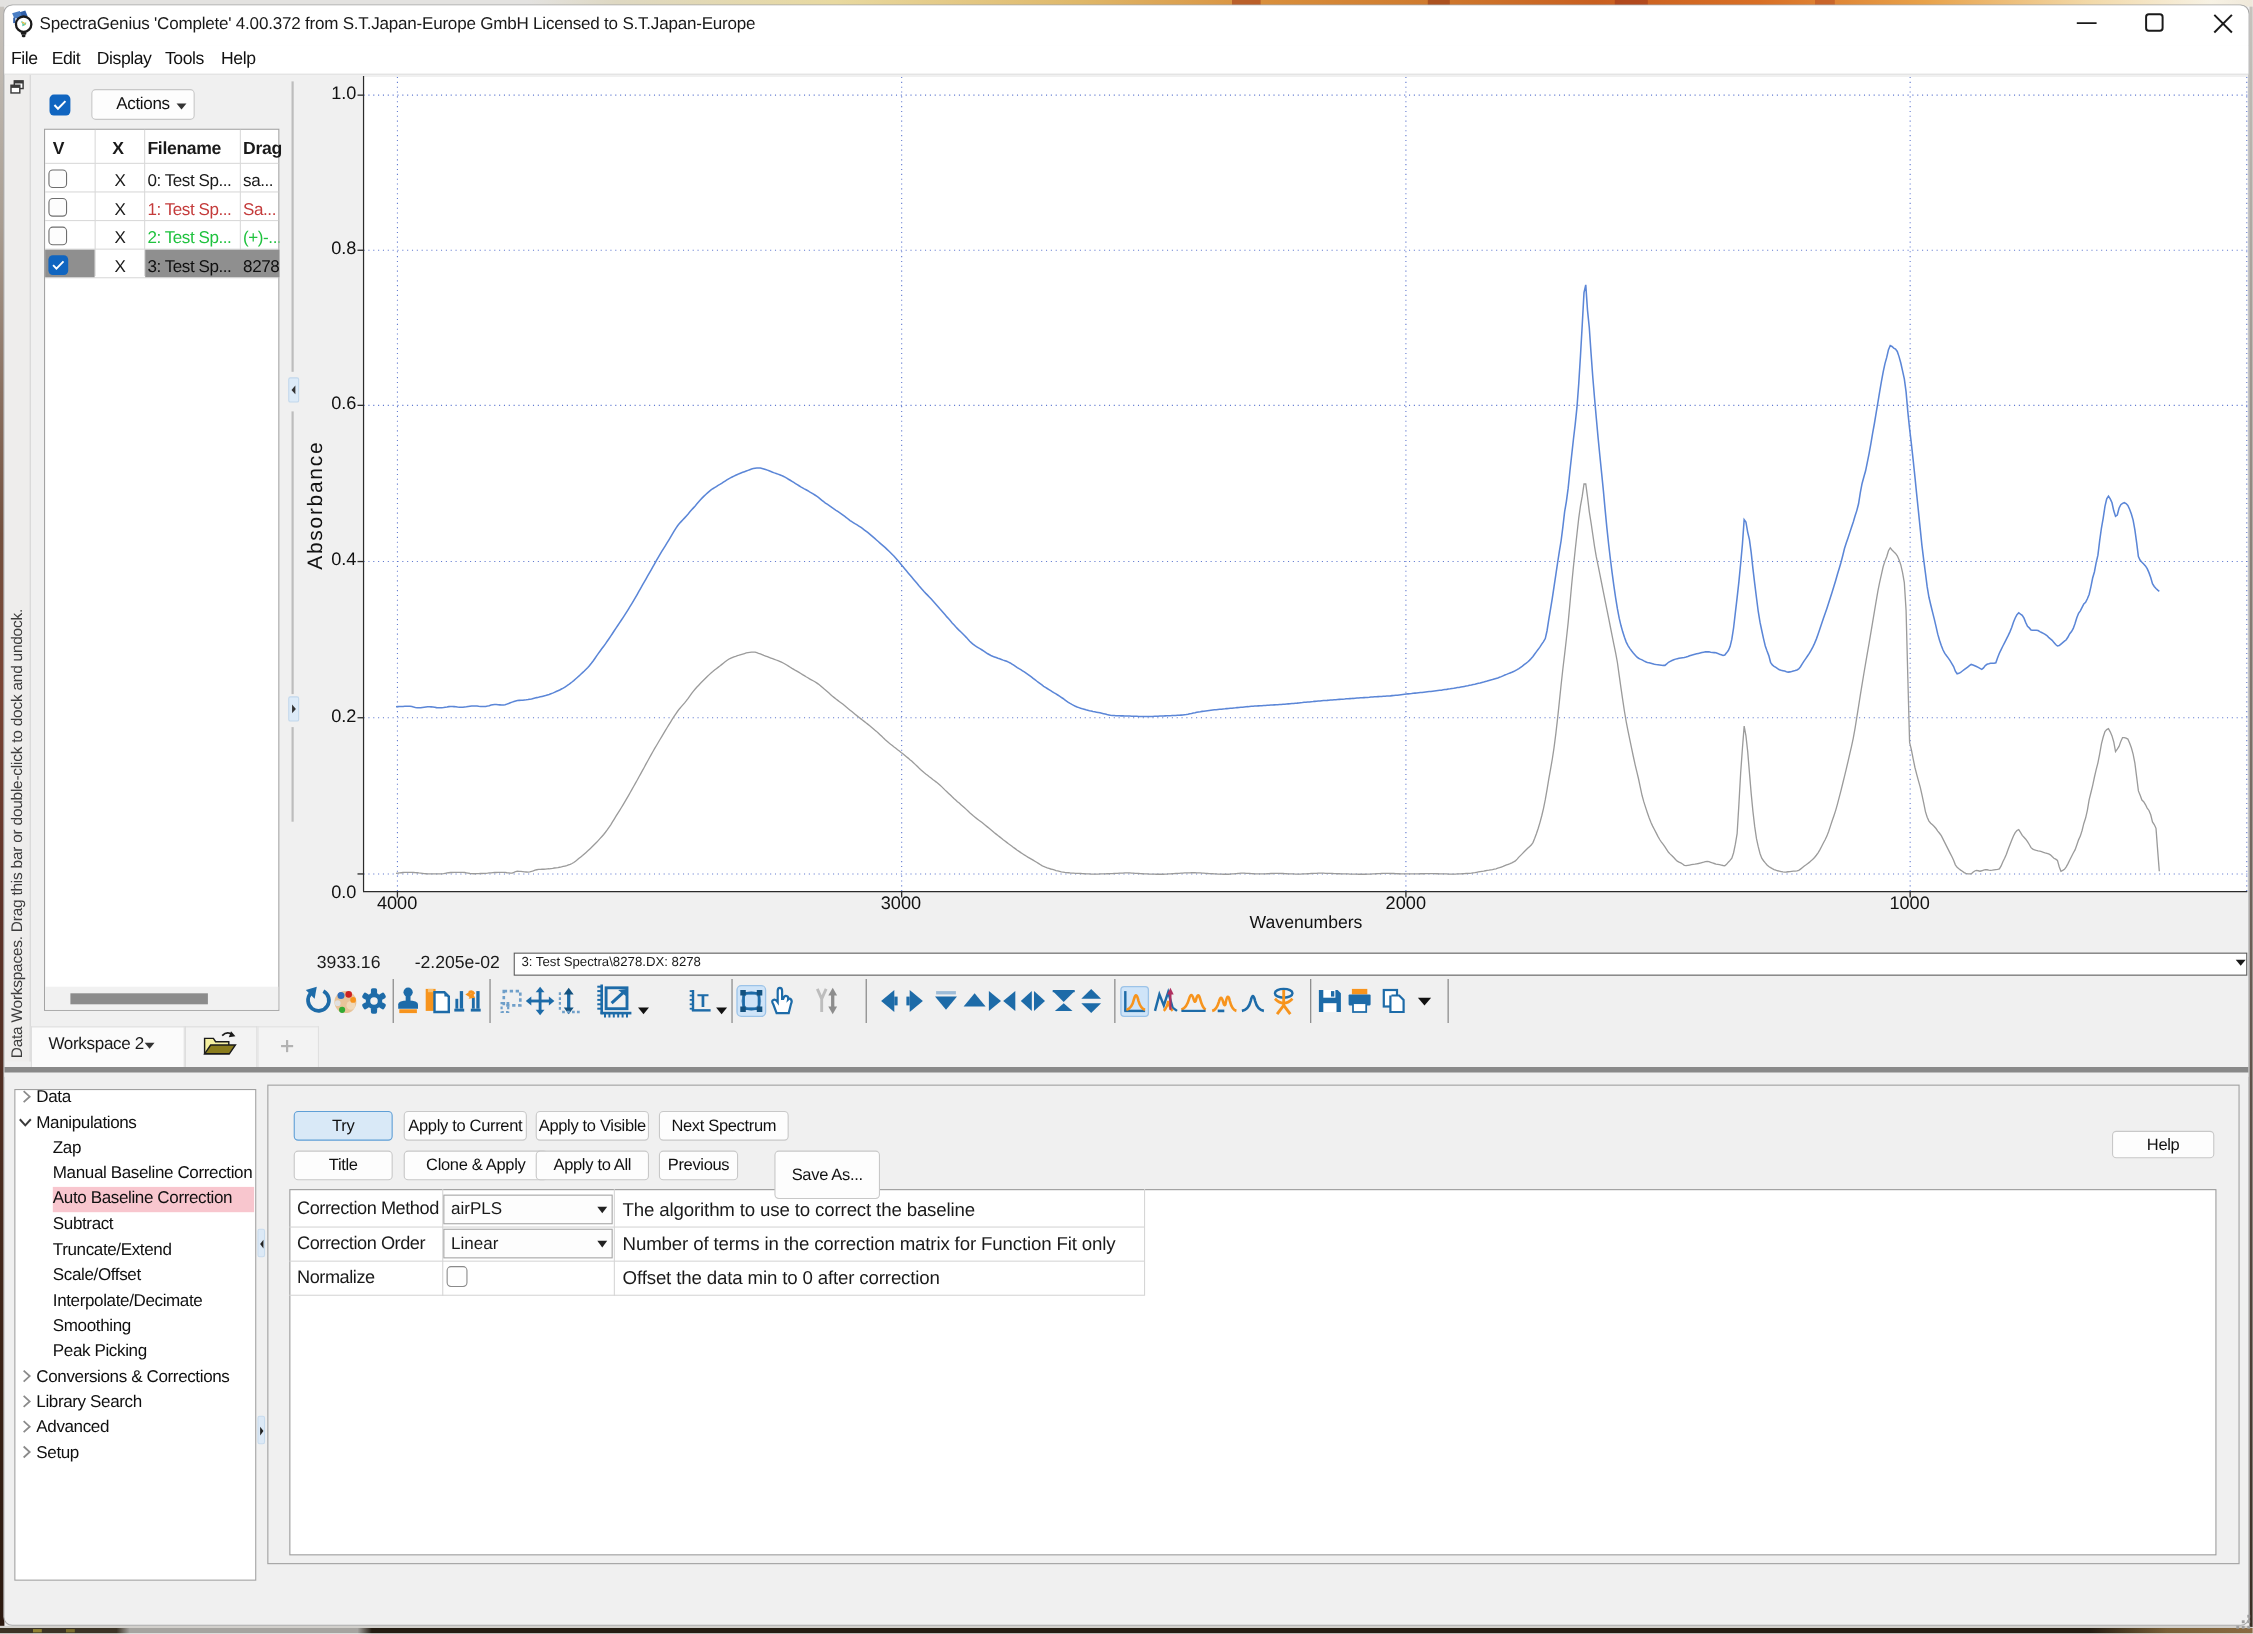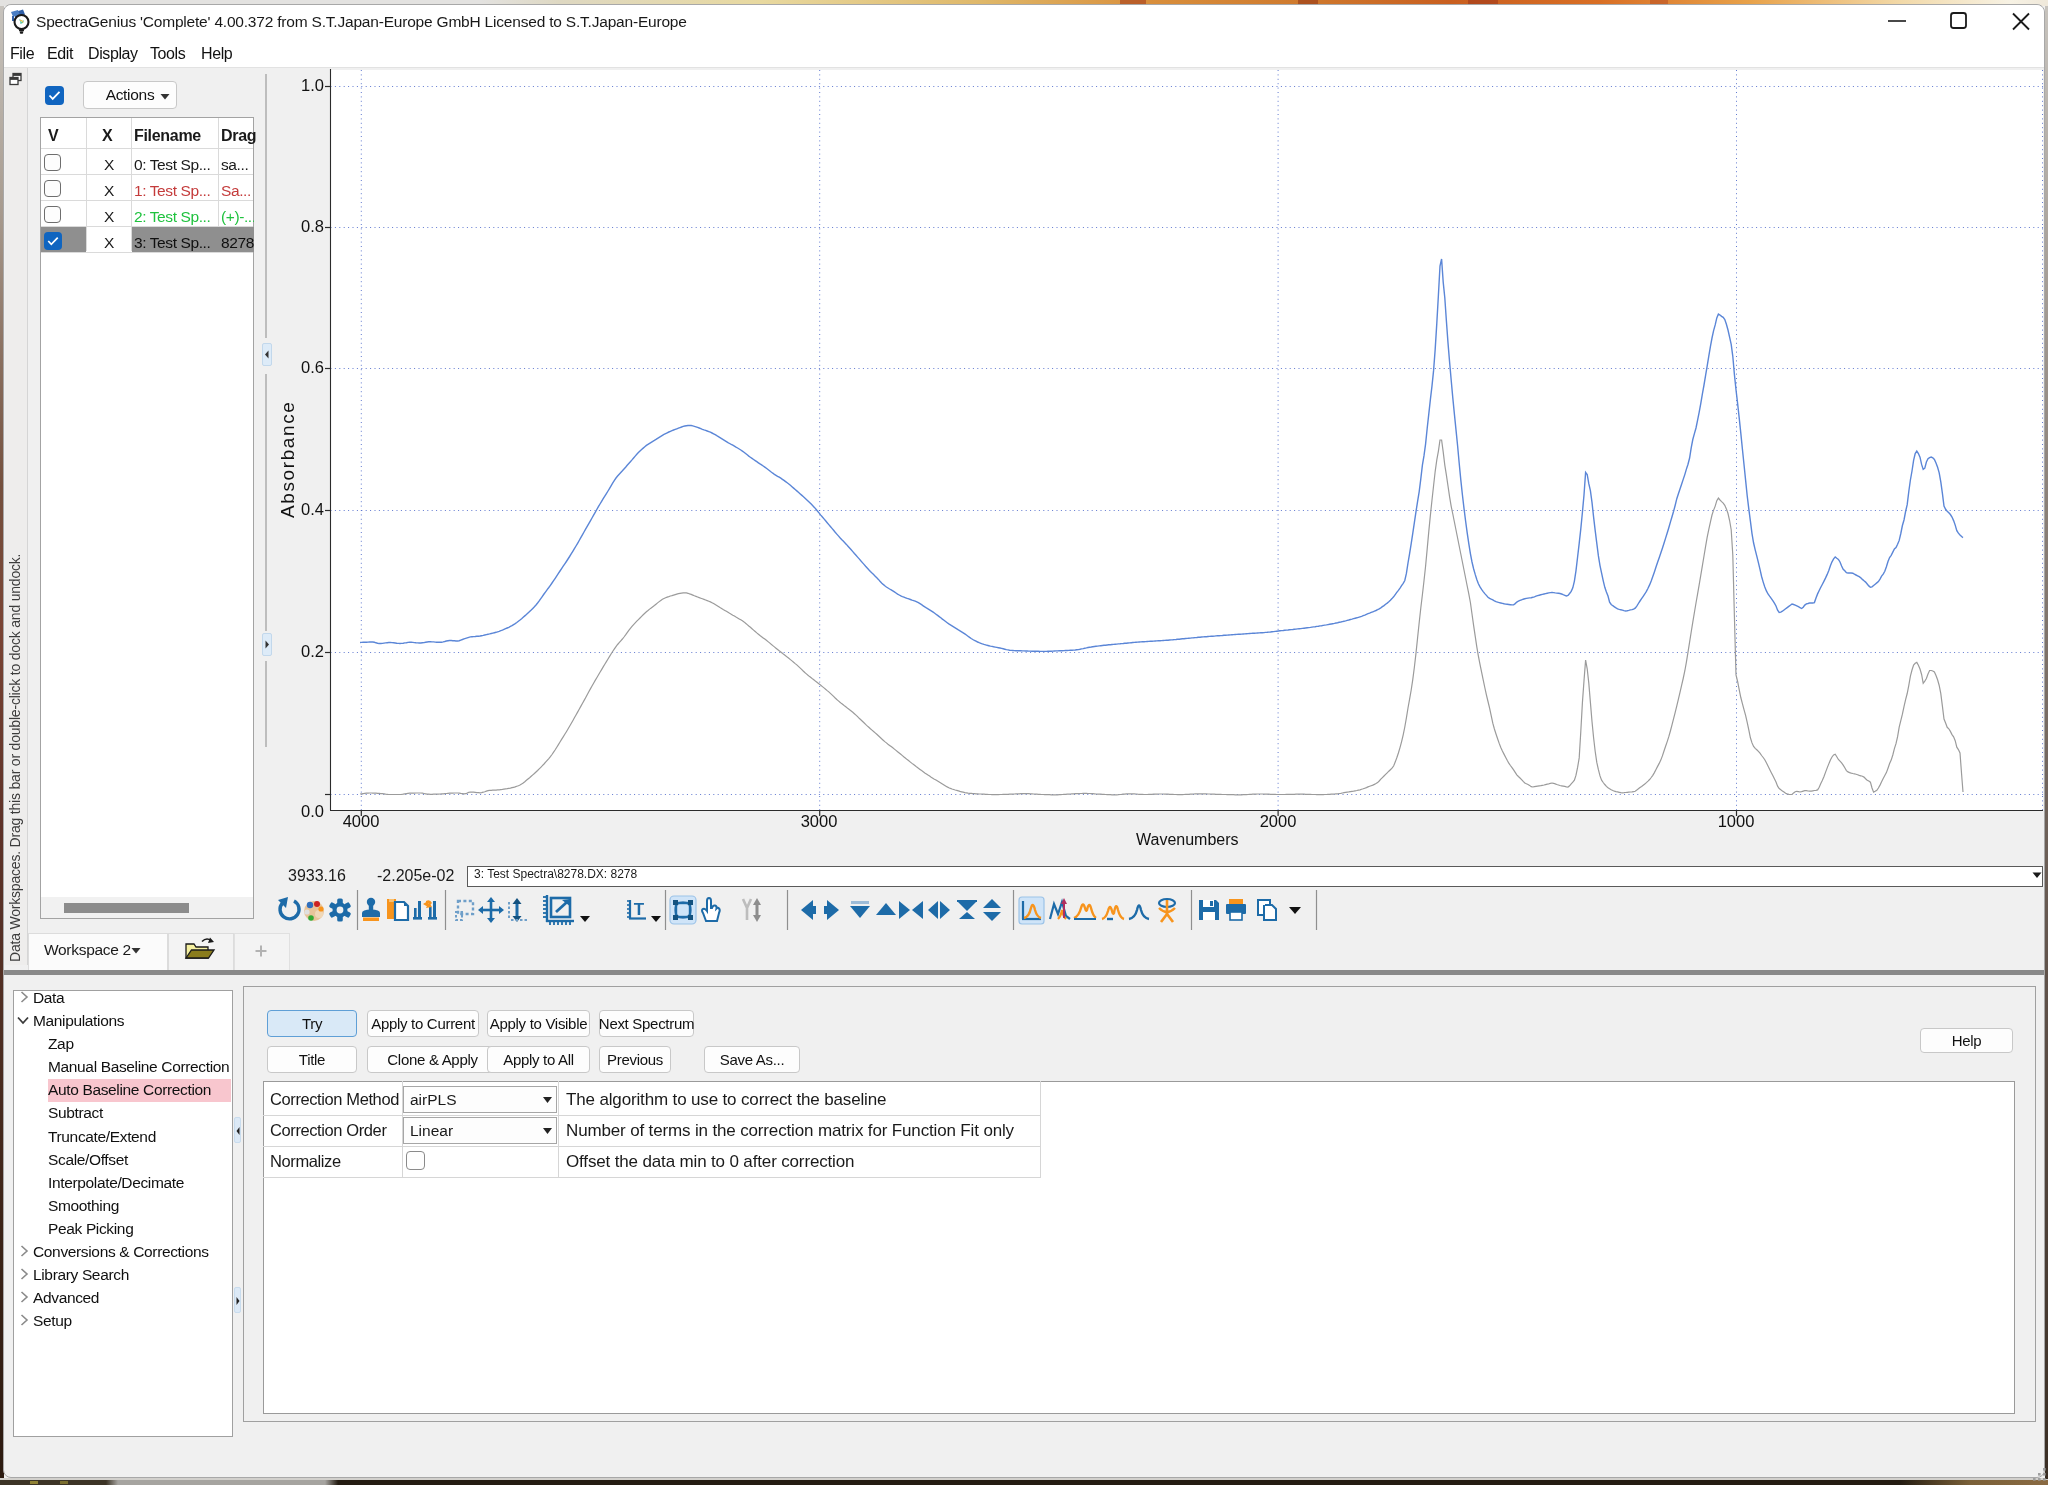--- a/index.html
+++ b/index.html
@@ -423,26 +423,26 @@
   </svg>
 <div class="abs" style="left:233.5px;top:1287px;width:7px;height:26px;background:#dce9f6;border:1px solid #c8dcee;border-radius:2px;"></div>
 <svg class="abs" style="left:233px;top:1288px;" width="10" height="26" viewBox="0 0 10 26">
     <polygon points="3.5,9 6.5,13 3.5,17" fill="#222"></polygon>
   </svg>
 <div class="abs" style="left:243px;top:986px;width:1793px;height:436px;background:#f0f0f0;border:1px solid #a0a0a0;"></div>
 <div class="abs" style="left:263px;top:1081px;width:1752px;height:333px;background:#fff;border:1px solid #9a9a9a;"></div>
 <div class="btn" style="left:267px;top:1010px;width:90px;height:27px;background:#d9e9f7;border:1.5px solid #5f9fd6;border-radius:4px;">Try</div>
 <div class="btn" style="left:367px;top:1010px;width:112px;height:27px;">Apply to Current</div>
 <div class="btn" style="left:487px;top:1010px;width:103px;height:27px;">Apply to Visible</div>
-<div class="btn" style="left:599px;top:1010px;width:95px;height:27px;">Next Spectrum</div>
+<div class="btn" style="left:599px;top:1010px;width:118px;height:27px;">Next Spectrum</div>
 <div class="btn" style="left:267px;top:1046px;width:90px;height:27px;">Title</div>
 <div class="btn" style="left:367px;top:1046px;width:131px;height:27px;">Clone &amp; Apply</div>
 <div class="btn" style="left:487px;top:1046px;width:103px;height:27px;">Apply to All</div>
 <div class="btn" style="left:599px;top:1046px;width:72px;height:27px;">Previous</div>
-<div class="btn" style="left:704px;top:1046px;width:96px;height:27px;">Save As...</div>
+<div class="btn" style="left:704px;top:1046px;width:96px;height:44px;">Save As...</div>
 <div class="btn" style="left:1920px;top:1028px;width:93px;height:25px;">Help</div>
 <div class="abs" style="left:1040px;top:1081px;width:1px;height:97px;background:#d6d6d6;"></div>
 <div class="abs" style="left:263px;top:1115px;width:777px;height:1px;background:#d6d6d6;"></div>
 <div class="abs" style="left:263px;top:1146px;width:777px;height:1px;background:#d6d6d6;"></div>
 <div class="abs" style="left:263px;top:1177px;width:777px;height:1px;background:#d6d6d6;"></div>
 <div class="abs" style="left:402px;top:1081px;width:1px;height:97px;background:#d6d6d6;"></div>
 <div class="abs" style="left:558px;top:1081px;width:1px;height:97px;background:#d6d6d6;"></div>
 <div class="txt" style="left:270px;top:1090px;font-size:16.5px;letter-spacing:-0.4px;">Correction Method</div>
 <div class="txt" style="left:270px;top:1121px;font-size:16.5px;letter-spacing:-0.4px;">Correction Order</div>
 <div class="txt" style="left:270px;top:1152px;font-size:16.5px;letter-spacing:-0.4px;">Normalize</div>

